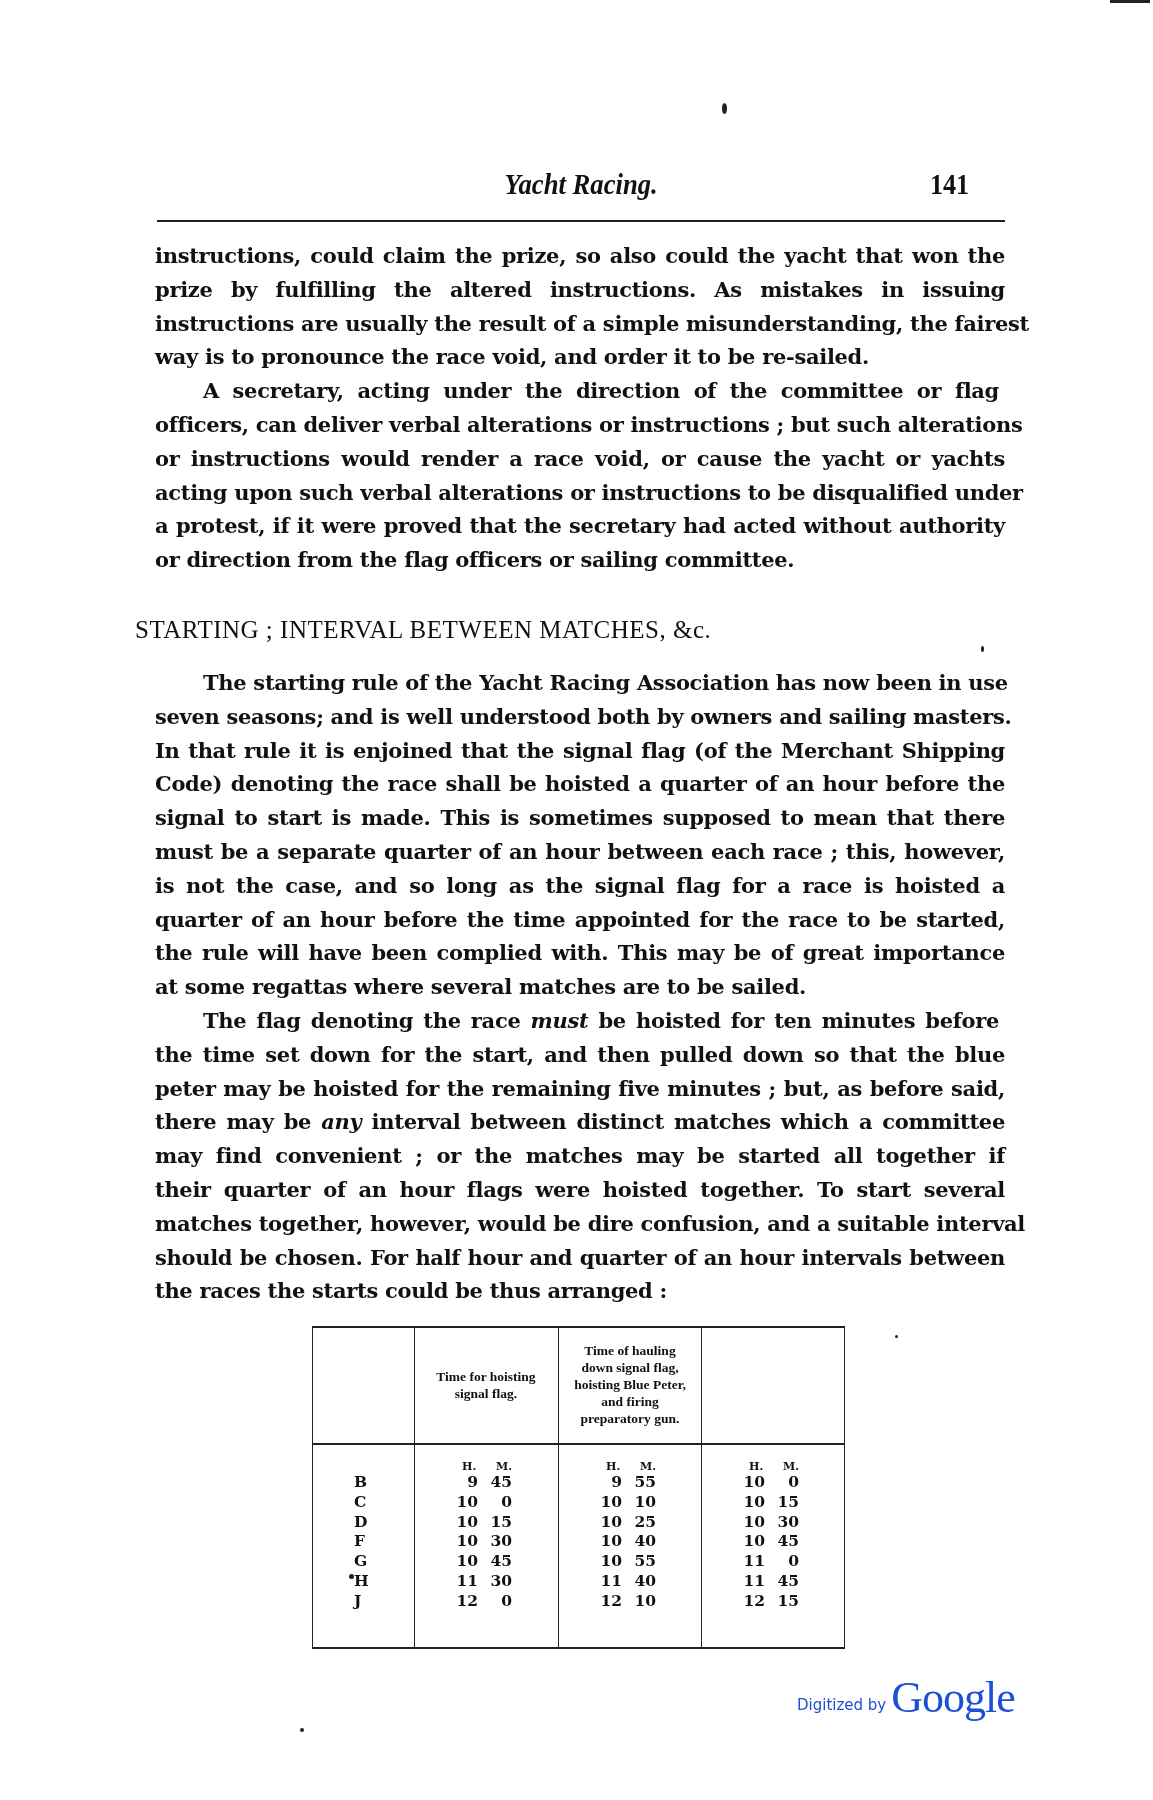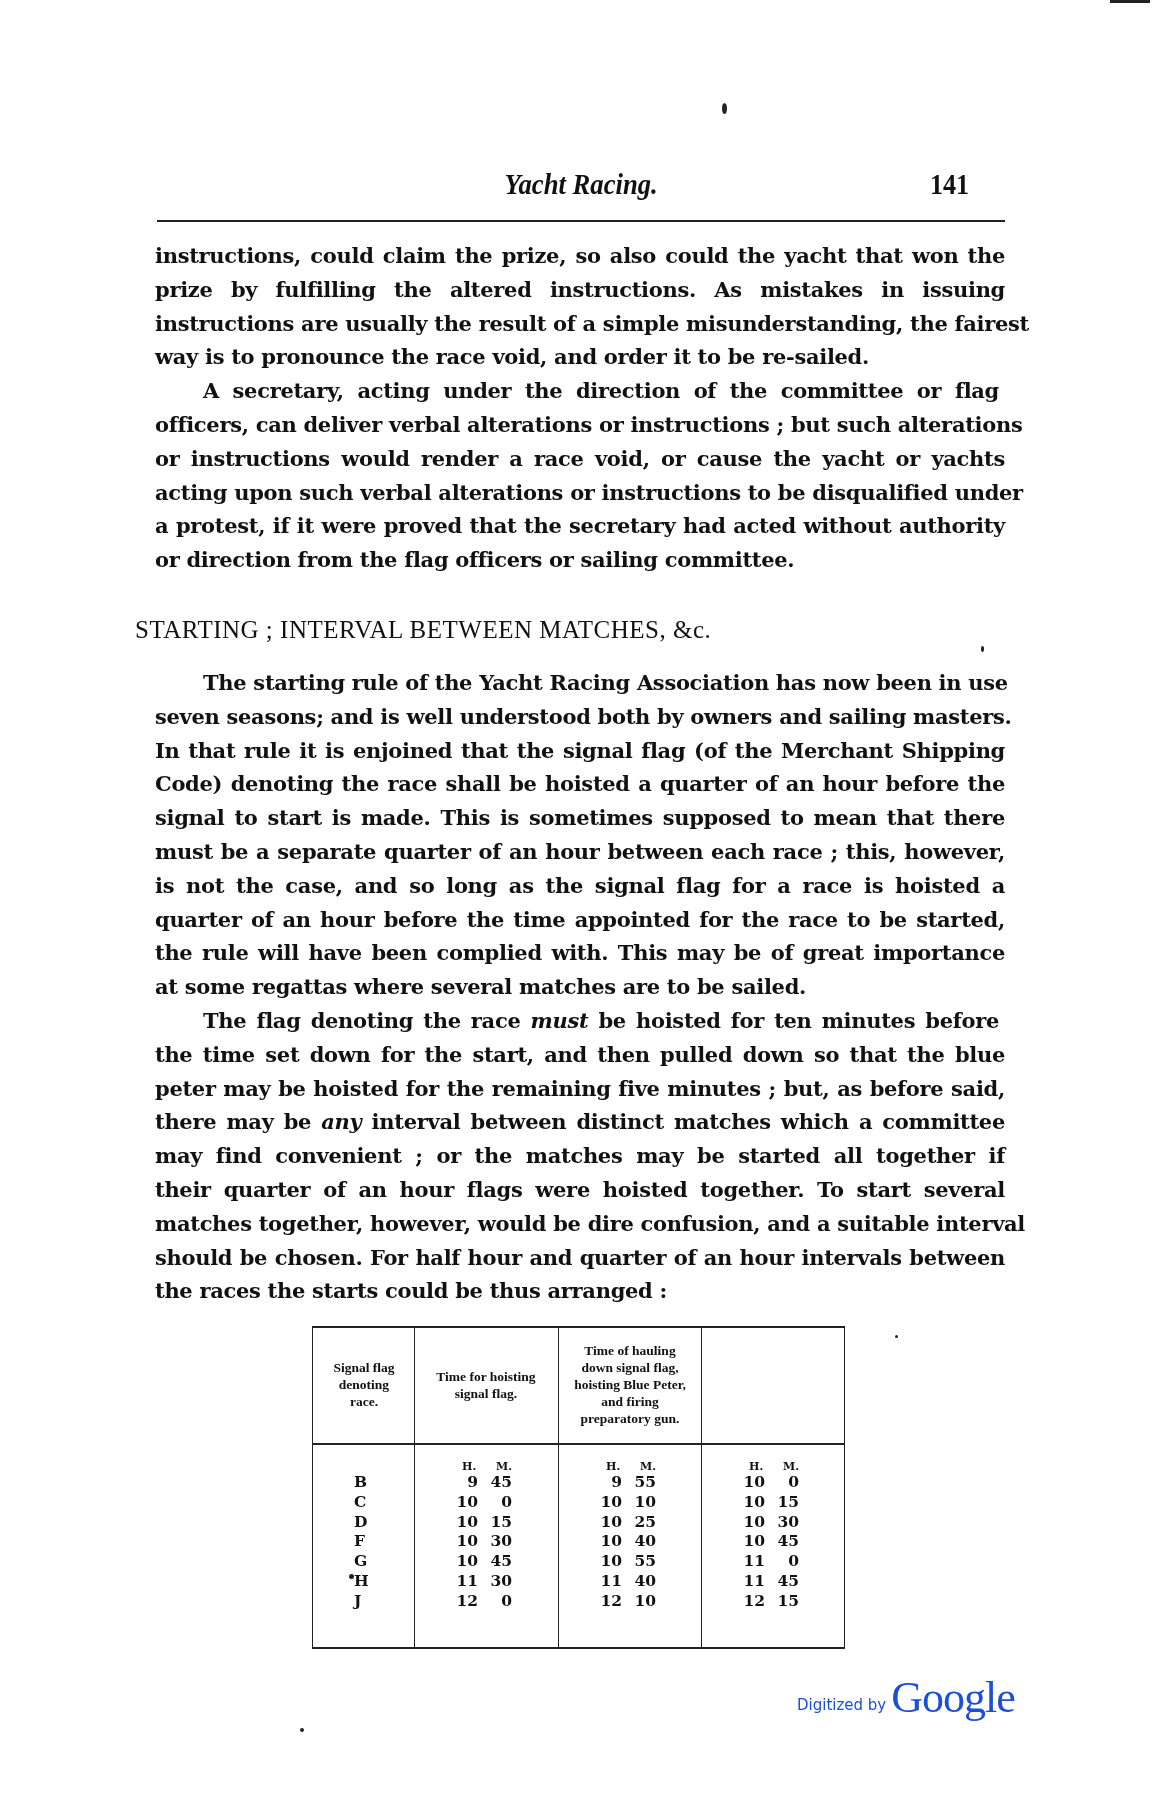--- a/index.html
+++ b/index.html
@@ -97,23 +97,20 @@
 <div class="abs tbl">
   <div class="hline" style="left:0;top:0;width:533px;"></div>
   <div class="hline" style="left:0;top:117px;width:533px;border-top-width:2px;"></div>
   <div class="hline" style="left:0;top:321px;width:533px;"></div>
   <div class="vline" style="left:0;top:2px;height:319px;"></div>
   <div class="vline" style="left:102px;top:2px;height:319px;"></div>
   <div class="vline" style="left:246px;top:2px;height:319px;"></div>
   <div class="vline" style="left:389px;top:2px;height:319px;"></div>
   <div class="vline" style="left:532px;top:2px;height:319px;"></div>
 
-  <div class="th" style="left:4px;width:96px;height:117px;">
-      <span style="display:block;width:70px;">Signal flag denoting race.</span>
-    </div>
   <div class="th" style="left:104px;width:140px;height:117px;">
       <span style="display:block;width:120px;">Time for hoisting signal flag.</span>
     </div>
   <div class="th" style="left:248px;width:140px;height:117px;">
       <span style="display:block;width:122px;">Time of hauling down signal flag, hoisting Blue Peter, and firing preparatory gun.</span>
     </div>
 
   <div id="table-body">
       <div class="cell hm-label" style="left: 150px; top: 130px;">H.</div>
       <div class="cell hm-label" style="left: 184px; top: 130px;">M.</div>

